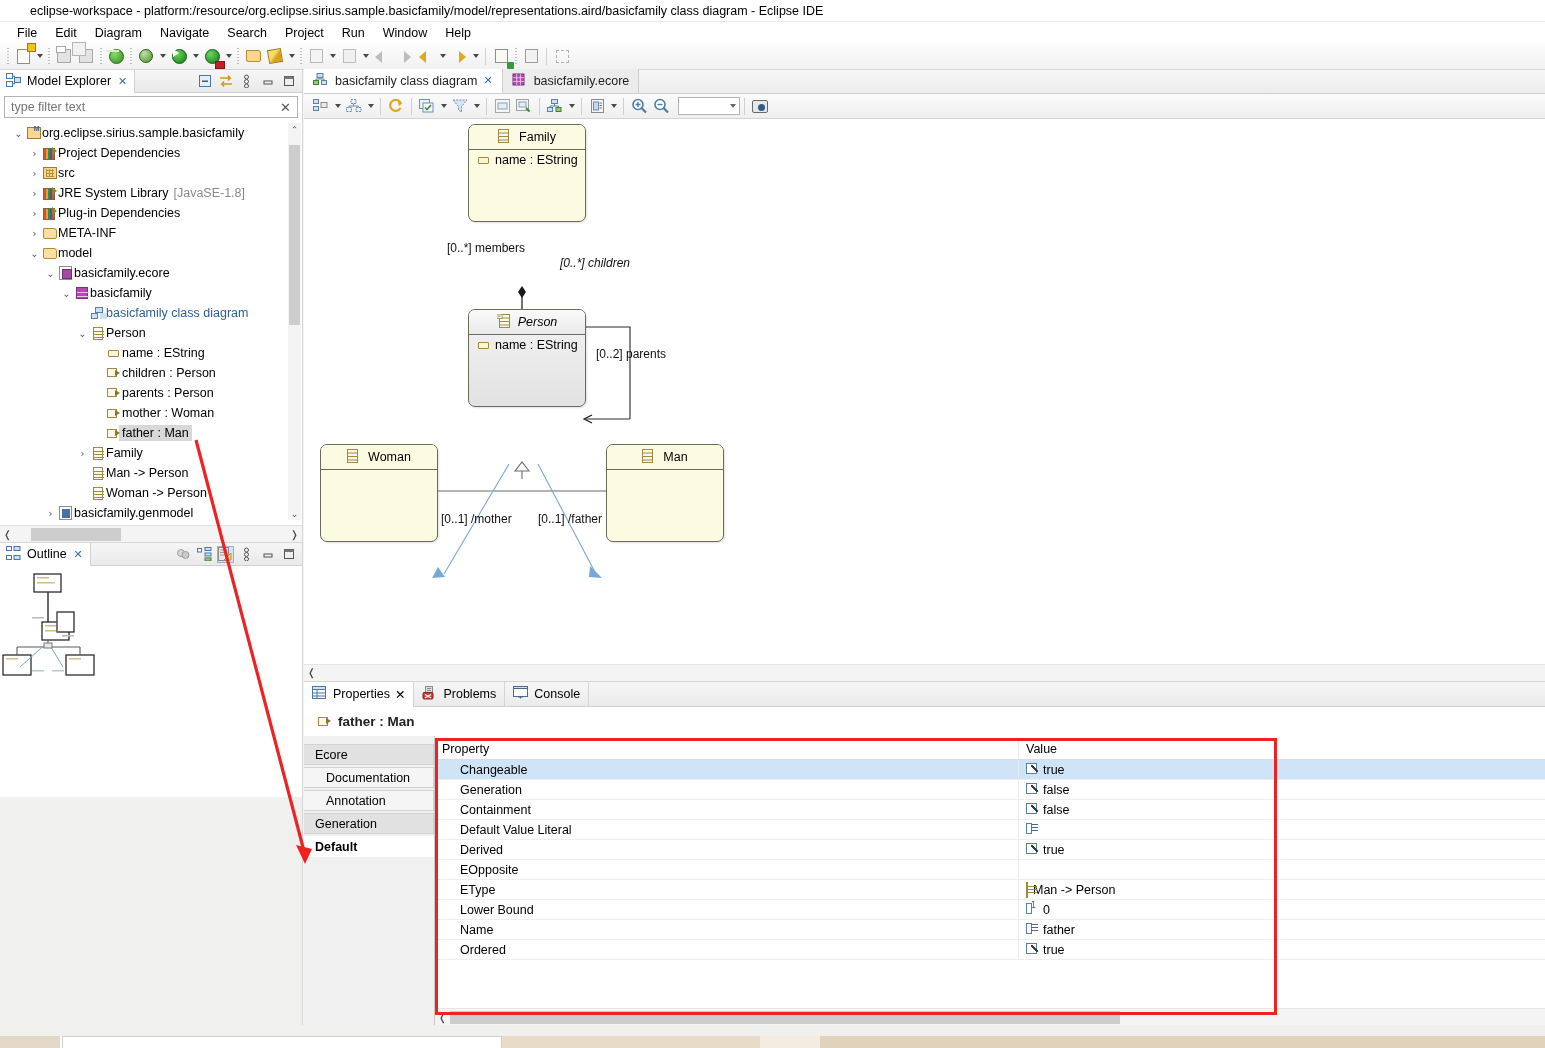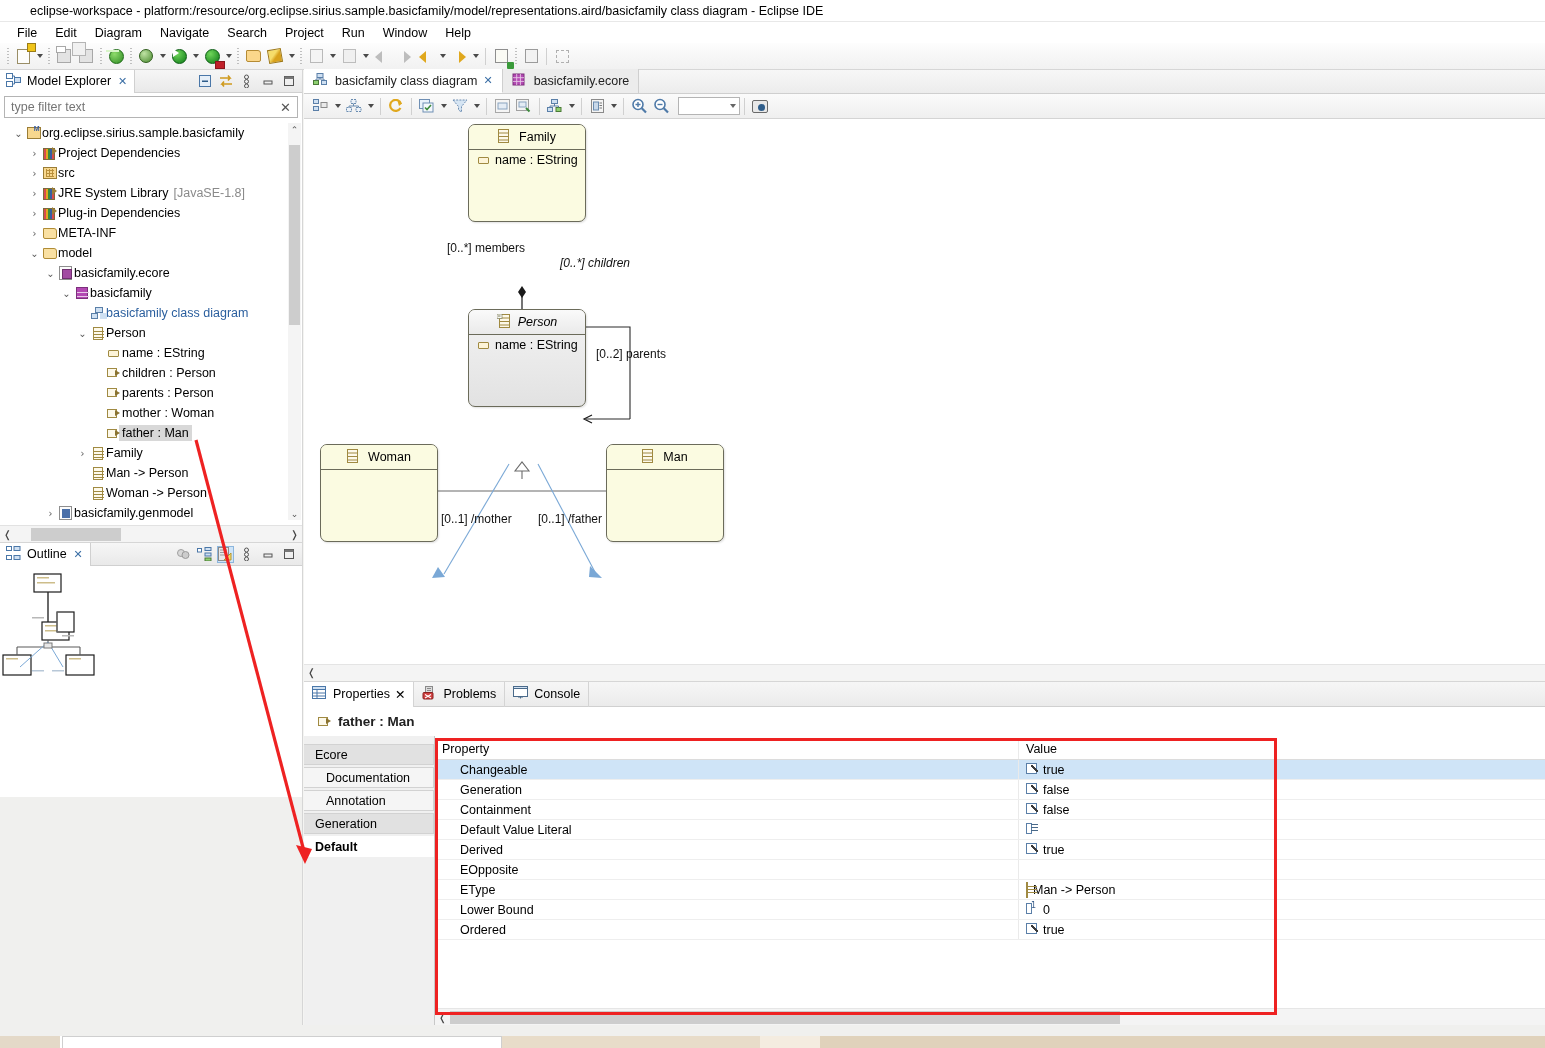--- a/index.html
+++ b/index.html
@@ -981,20 +981,27 @@
                 </div>
               </div>
               <div class="pt-row">
                 <div class="pt-c1">Lower Bound</div>
                 <div class="pt-c2 pt-vs">
                   <span><span class="v-num"></span></span>
                   <span>0</span>
                 </div>
               </div>
               <div class="pt-row">
+                <div class="pt-c1">Name</div>
+                <div class="pt-c2 pt-vs">
+                  <span><span class="v-str"></span></span>
+                  <span>father</span>
+                </div>
+              </div>
+              <div class="pt-row">
                 <div class="pt-c1">Ordered</div>
                 <div class="pt-c2 pt-vs">
                   <span><span class="v-bool"></span></span>
                   <span>true</span>
                 </div>
               </div>
             </div>
         </div>
         <div class="pt-red"></div>
         <div class="pv-hscroll">

